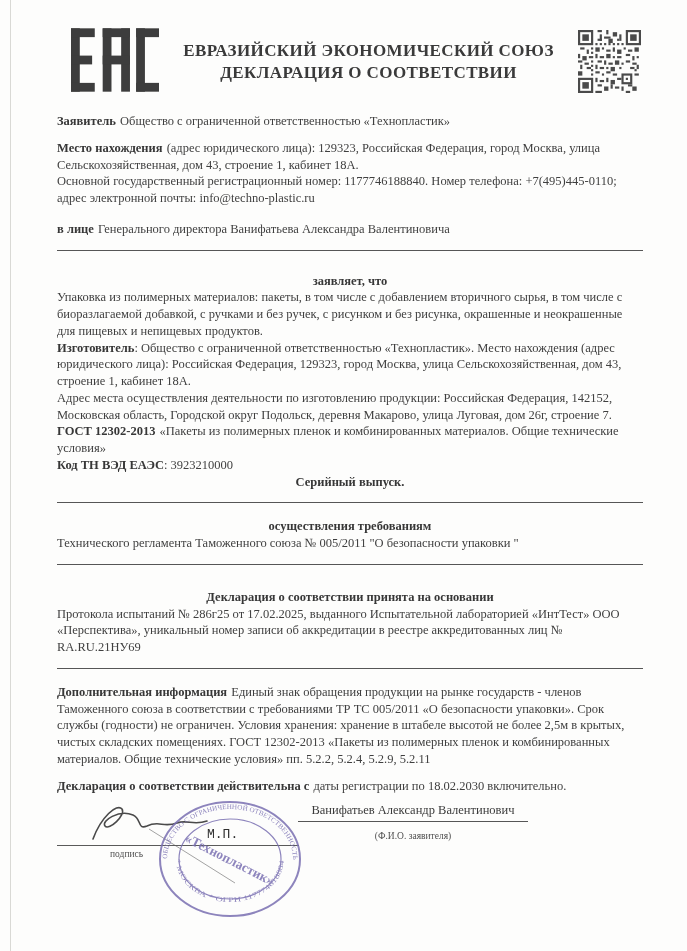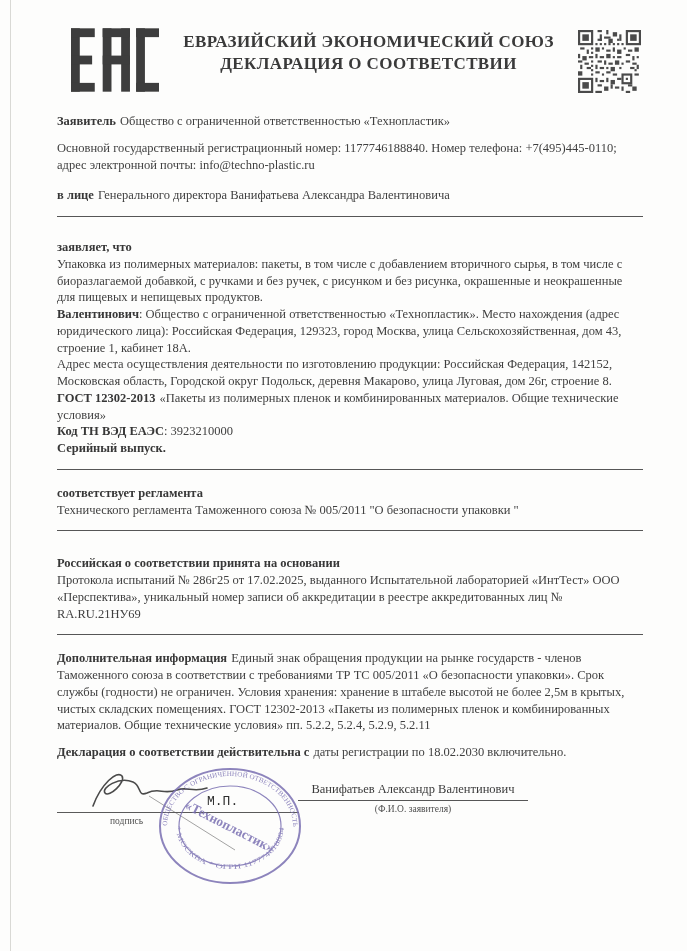--- a/index.html
+++ b/index.html
@@ -10,40 +10,40 @@
     overflow:hidden;
     font-family:"Liberation Serif", serif;
     color:#3f3f3f;
     box-sizing:border-box;
   }
   .scan-edge{position:absolute;left:10px;top:0;width:1px;height:100%;background:#d9d9d5;}
   .content{padding:0 44px 0 57px;}
   
   .header{display:flex;align-items:flex-start;padding-top:28px;margin-bottom:20px;}
   .eac-logo{margin-left:14px;flex:0 0 auto;}
-  .title{flex:1;text-align:center;margin-top:3px;padding:0 6px;
+  .title{flex:1;text-align:center;margin-top:12px;padding:0 6px;
          font-weight:bold;font-size:17px;line-height:1.3;letter-spacing:.4px;color:#3a3a3a;}
   .qr{flex:0 0 auto;margin-top:2px;margin-right:2px;}
   
   p{margin:0;font-size:12.5px;line-height:1.34;}
-  .bl{font-weight:bold;color:#373737;}
+  .bl{font-weight:bold;color:#373737;text-align:center;}
   .sp{margin-right:.33em;}
   .uline{border-bottom:1px solid #565656;padding-bottom:12px;}
   .mb10{margin-bottom:10px}.mb14{margin-bottom:14px}.mb15{margin-bottom:15px}
   .mb22{margin-bottom:22px}.mb24{margin-bottom:24px}.mb9{margin-bottom:10px}
   
   .sigblock{position:relative;height:152px;margin-top:5px;}
   .sig-svg{position:absolute;left:28px;top:0;}
   .sig-line{position:absolute;left:0;top:46px;width:242px;border-top:1px solid #5a5a5a;}
   .sig-caption{position:absolute;left:53px;top:50px;font-size:9.5px;color:#4f4f4f;}
   .stamp{position:absolute;left:96px;top:-2px;opacity:.85;}
   .mp{position:absolute;left:150px;top:28px;font-size:13px;color:#2f2f2f;font-family:Liberation Mono, monospace;}
-  .fio{position:absolute;left:241px;top:16px;width:230px;text-align:center;}
+  .fio{position:absolute;left:241px;top:4px;width:230px;text-align:center;}
   .fio-name{display:block;font-size:12.5px;border-bottom:1px solid #565656;padding-bottom:3px;color:#3b3b3b;}
-  .fio-caption{display:block;font-size:9.5px;color:#4f4f4f;margin-top:3px;}
+  .fio-caption{display:block;font-size:9.5px;color:#4f4f4f;margin-top:9px;}
 </style>
 </head>
 <body>
 
 <div class="page">
   <div class="scan-edge"></div>
   <div class="content">
 
     <div class="header">
       <svg class="eac-logo" width="88" height="64" viewBox="0 0 100 72">
@@ -162,42 +162,43 @@
             <rect x="25" y="26" width="2" height="2"></rect>
             <rect x="8" y="28" width="3" height="1"></rect>
             <rect x="22" y="28" width="2" height="1"></rect>
         </g>
       </svg>
     </div>
 
     <p class="mb10"><span class="bl sp">Заявитель</span><span>Общество с ограниченной ответственностью «Технопластик»</span></p>
 
     <div class="mb14">
+      <p><span class="bl sp">Место нахождения</span><span>(адрес юридического лица): 129323, Российская Федерация, город Москва, улица Сельскохозяйственная, дом 43, строение 1, кабинет 18А.</span></p>
       <p>Основной государственный регистрационный номер: 1177746188840. Номер телефона: +7(495)445-0110; адрес электронной почты: info@techno-plastic.ru</p>
     </div>
 
     <p class="uline mb22"><span class="bl sp">в лице</span><span>Генерального директора Ванифатьева Александра Валентиновича</span></p>
 
     <div class="uline mb15">
       <p class="bl">заявляет, что</p>
       <p>Упаковка из полимерных материалов: пакеты, в том числе с добавлением вторичного сырья, в том числе с биоразлагаемой добавкой, с ручками и без ручек, с рисунком и без рисунка, окрашенные и неокрашенные для пищевых и непищевых продуктов.</p>
-      <p><span class="bl">Валентинович</span><span>: Общество с ограниченной ответственностью «Технопластик». Место нахождения (адрес юридического лица): Российская Федерация, 129323, город Москва, улица Сельскохозяйственная, дом 43, строение 1, кабинет 18А.</span></p>
-      <p>Адрес места осуществления деятельности по изготовлению продукции: Российская Федерация, 142152, Московская область, Городской округ Подольск, деревня Макарово, улица Луговая, дом 26г, строение 8.</p>
+      <p><span class="bl">Изготовитель</span><span>: Общество с ограниченной ответственностью «Технопластик». Место нахождения (адрес юридического лица): Российская Федерация, 129323, город Москва, улица Сельскохозяйственная, дом 43, строение 1, кабинет 18А.</span></p>
+      <p>Адрес места осуществления деятельности по изготовлению продукции: Российская Федерация, 142152, Московская область, Городской округ Подольск, деревня Макарово, улица Луговая, дом 26г, строение 7.</p>
       <p><span class="bl sp">ГОСТ 12302-2013</span><span>«Пакеты из полимерных пленок и комбинированных материалов. Общие технические условия»</span></p>
       <p><span class="bl">Код ТН ВЭД ЕАЭС</span><span>: 3923210000</span></p>
       <p class="bl">Серийный выпуск.</p>
     </div>
 
     <div class="uline mb24">
-      <p class="bl">соответствует регламента</p>
+      <p class="bl">осуществления требованиям</p>
       <p>Технического регламента Таможенного союза № 005/2011 "О безопасности упаковки "</p>
     </div>
 
     <div class="uline mb15">
-      <p class="bl">Российская о соответствии принята на основании</p>
+      <p class="bl">Декларация о соответствии принята на основании</p>
       <p>Протокола испытаний № 286г25 от 17.02.2025, выданного Испытательной лабораторией «ИнтТест» ООО «Перспектива», уникальный номер записи об аккредитации в реестре аккредитованных лиц № RA.RU.21НУ69</p>
     </div>
 
     <p class="mb9"><span class="bl sp">Дополнительная информация</span><span>Единый знак обращения продукции на рынке государств - членов Таможенного союза в соответствии с требованиями ТР ТС 005/2011 «О безопасности упаковки». Срок службы (годности) не ограничен. Условия хранения: хранение в штабеле высотой не более 2,5м в крытых, чистых складских помещениях. ГОСТ 12302-2013 «Пакеты из полимерных пленок и комбинированных материалов. Общие технические условия» пп. 5.2.2, 5.2.4, 5.2.9, 5.2.11</span></p>
 
     <p><span class="bl sp">Декларация о соответствии действительна с</span><span>даты регистрации по 18.02.2030 включительно.</span></p>
 
     <div class="sigblock">
       <svg class="sig-svg" width="180" height="92" viewBox="0 0 180 92">
         <path d="M8,40 C16,18 32,4 37,10 C41,16 24,32 20,27 C16,22 34,10 48,16 C57,20 52,31 62,27 C74,21 78,29 92,24 C102,20 108,27 122,22" fill="none" stroke="#4a4a4a" stroke-width="1.6" stroke-linecap="round"></path>

